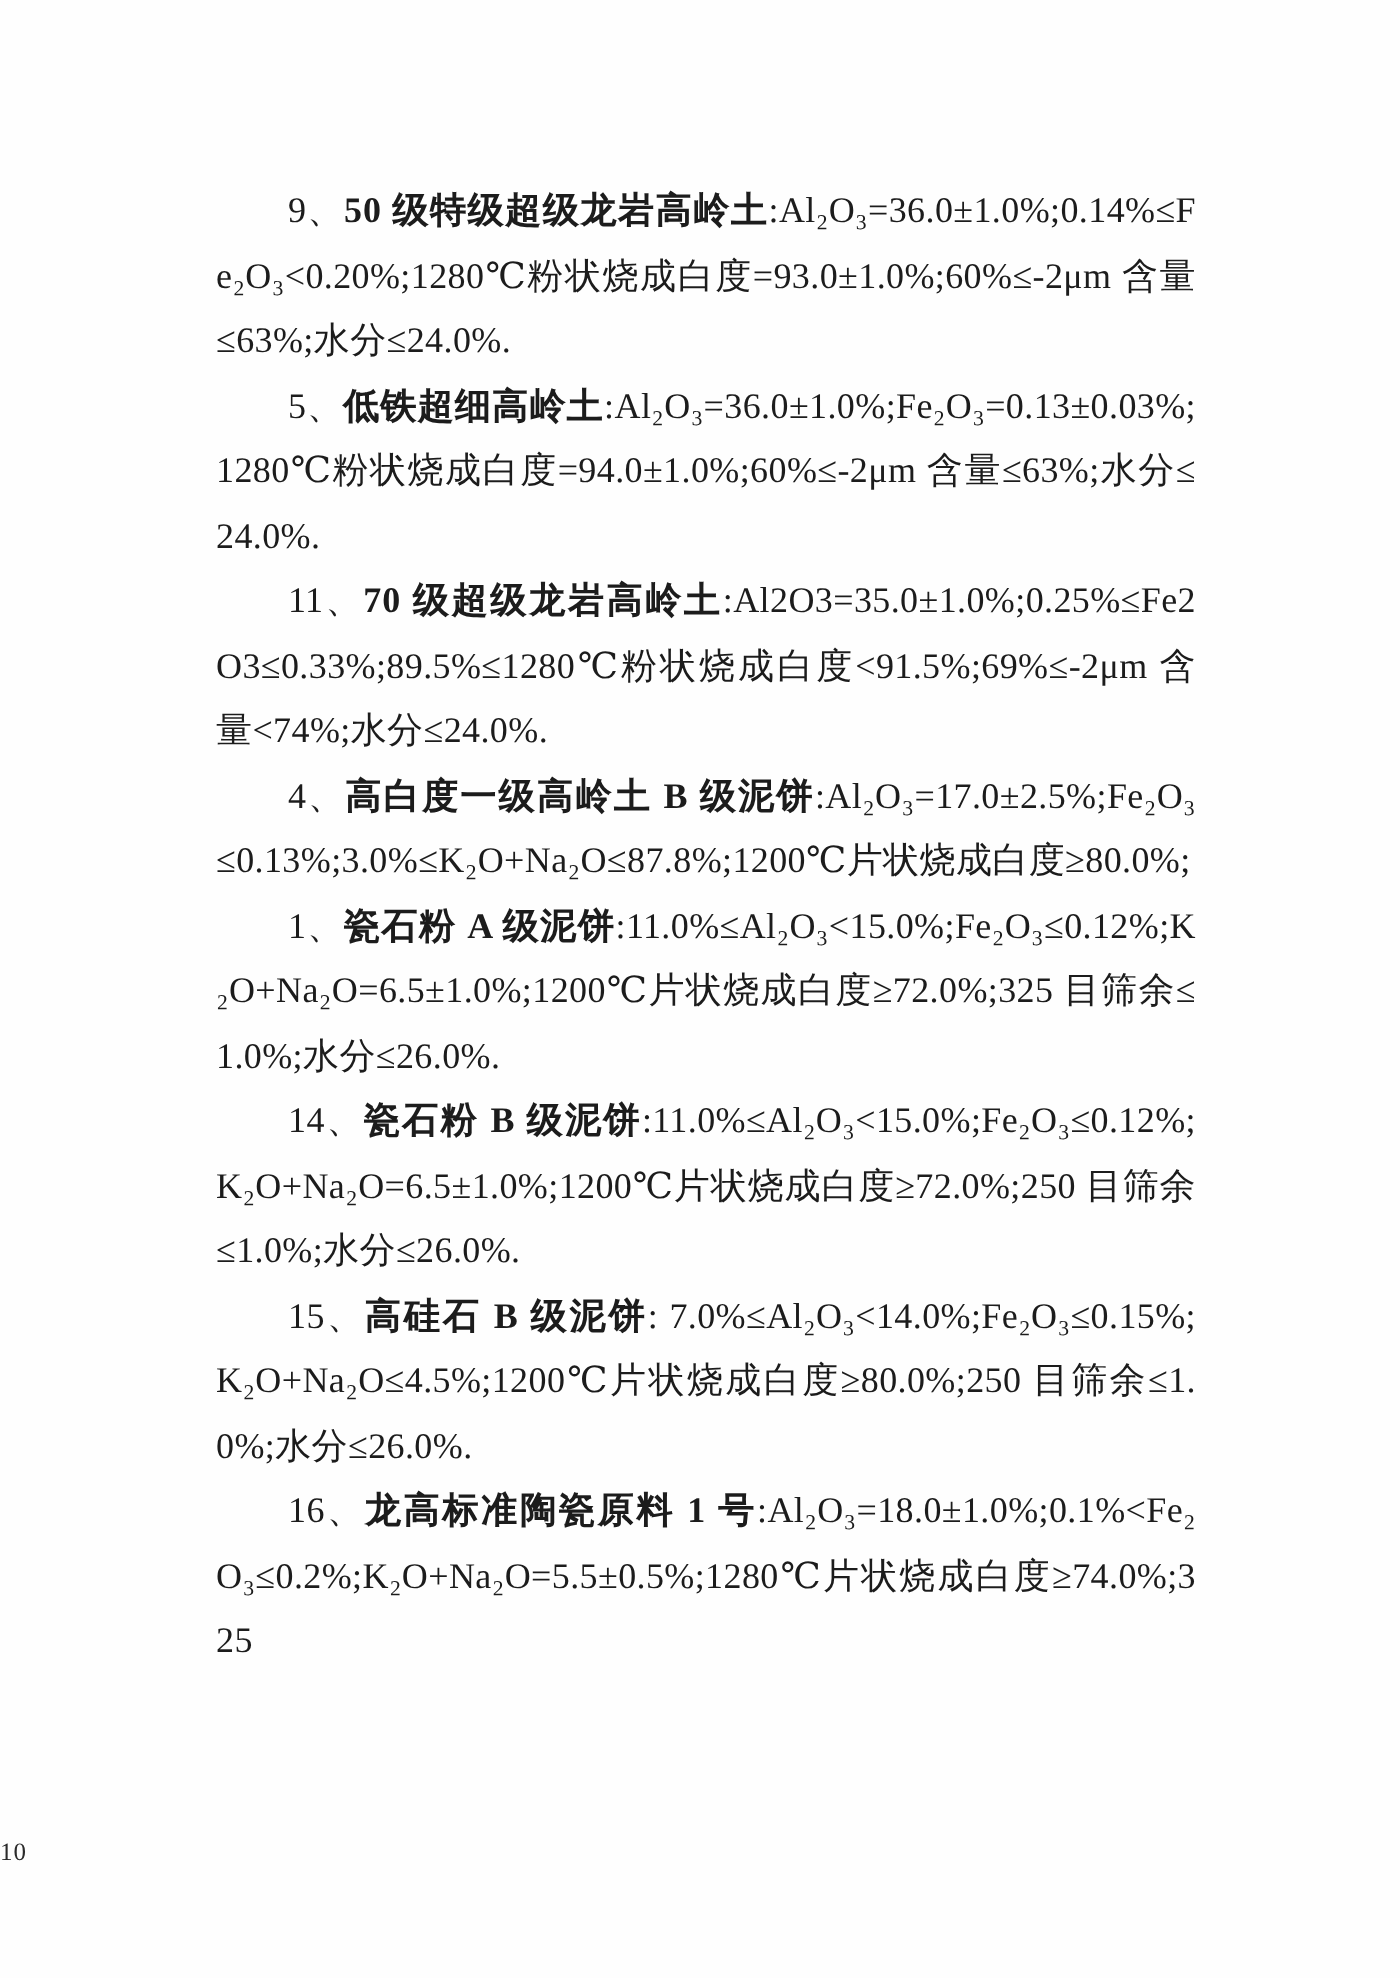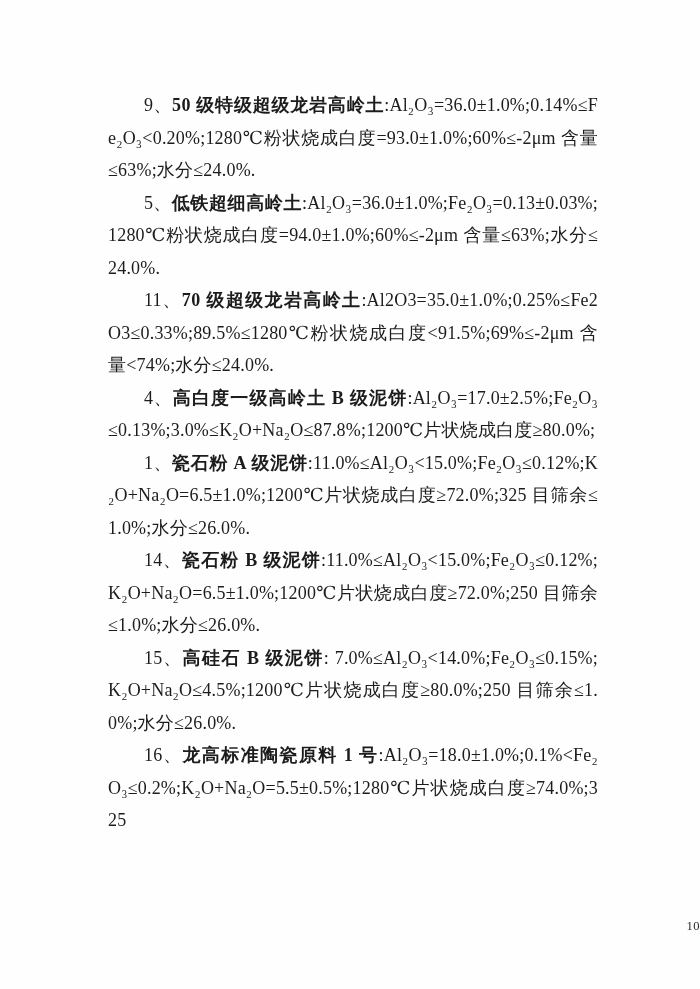--- a/index.html
+++ b/index.html
@@ -37,21 +37,21 @@
   }
   p.spec-item b.item-title {
     font-weight: bold;
     letter-spacing: 0.5px;
   }
   .page-number {
     position: absolute;
     top: 919px;
     left: 0;
     width: 700px;
-    text-align: right;
+    text-align: left;
     font-size: 12.5px;
     color: #2b2b2b;
     letter-spacing: 0.5px;
   }
 </style>
 </head>
 <body>
 
 <div class="page">
   <div class="content">

